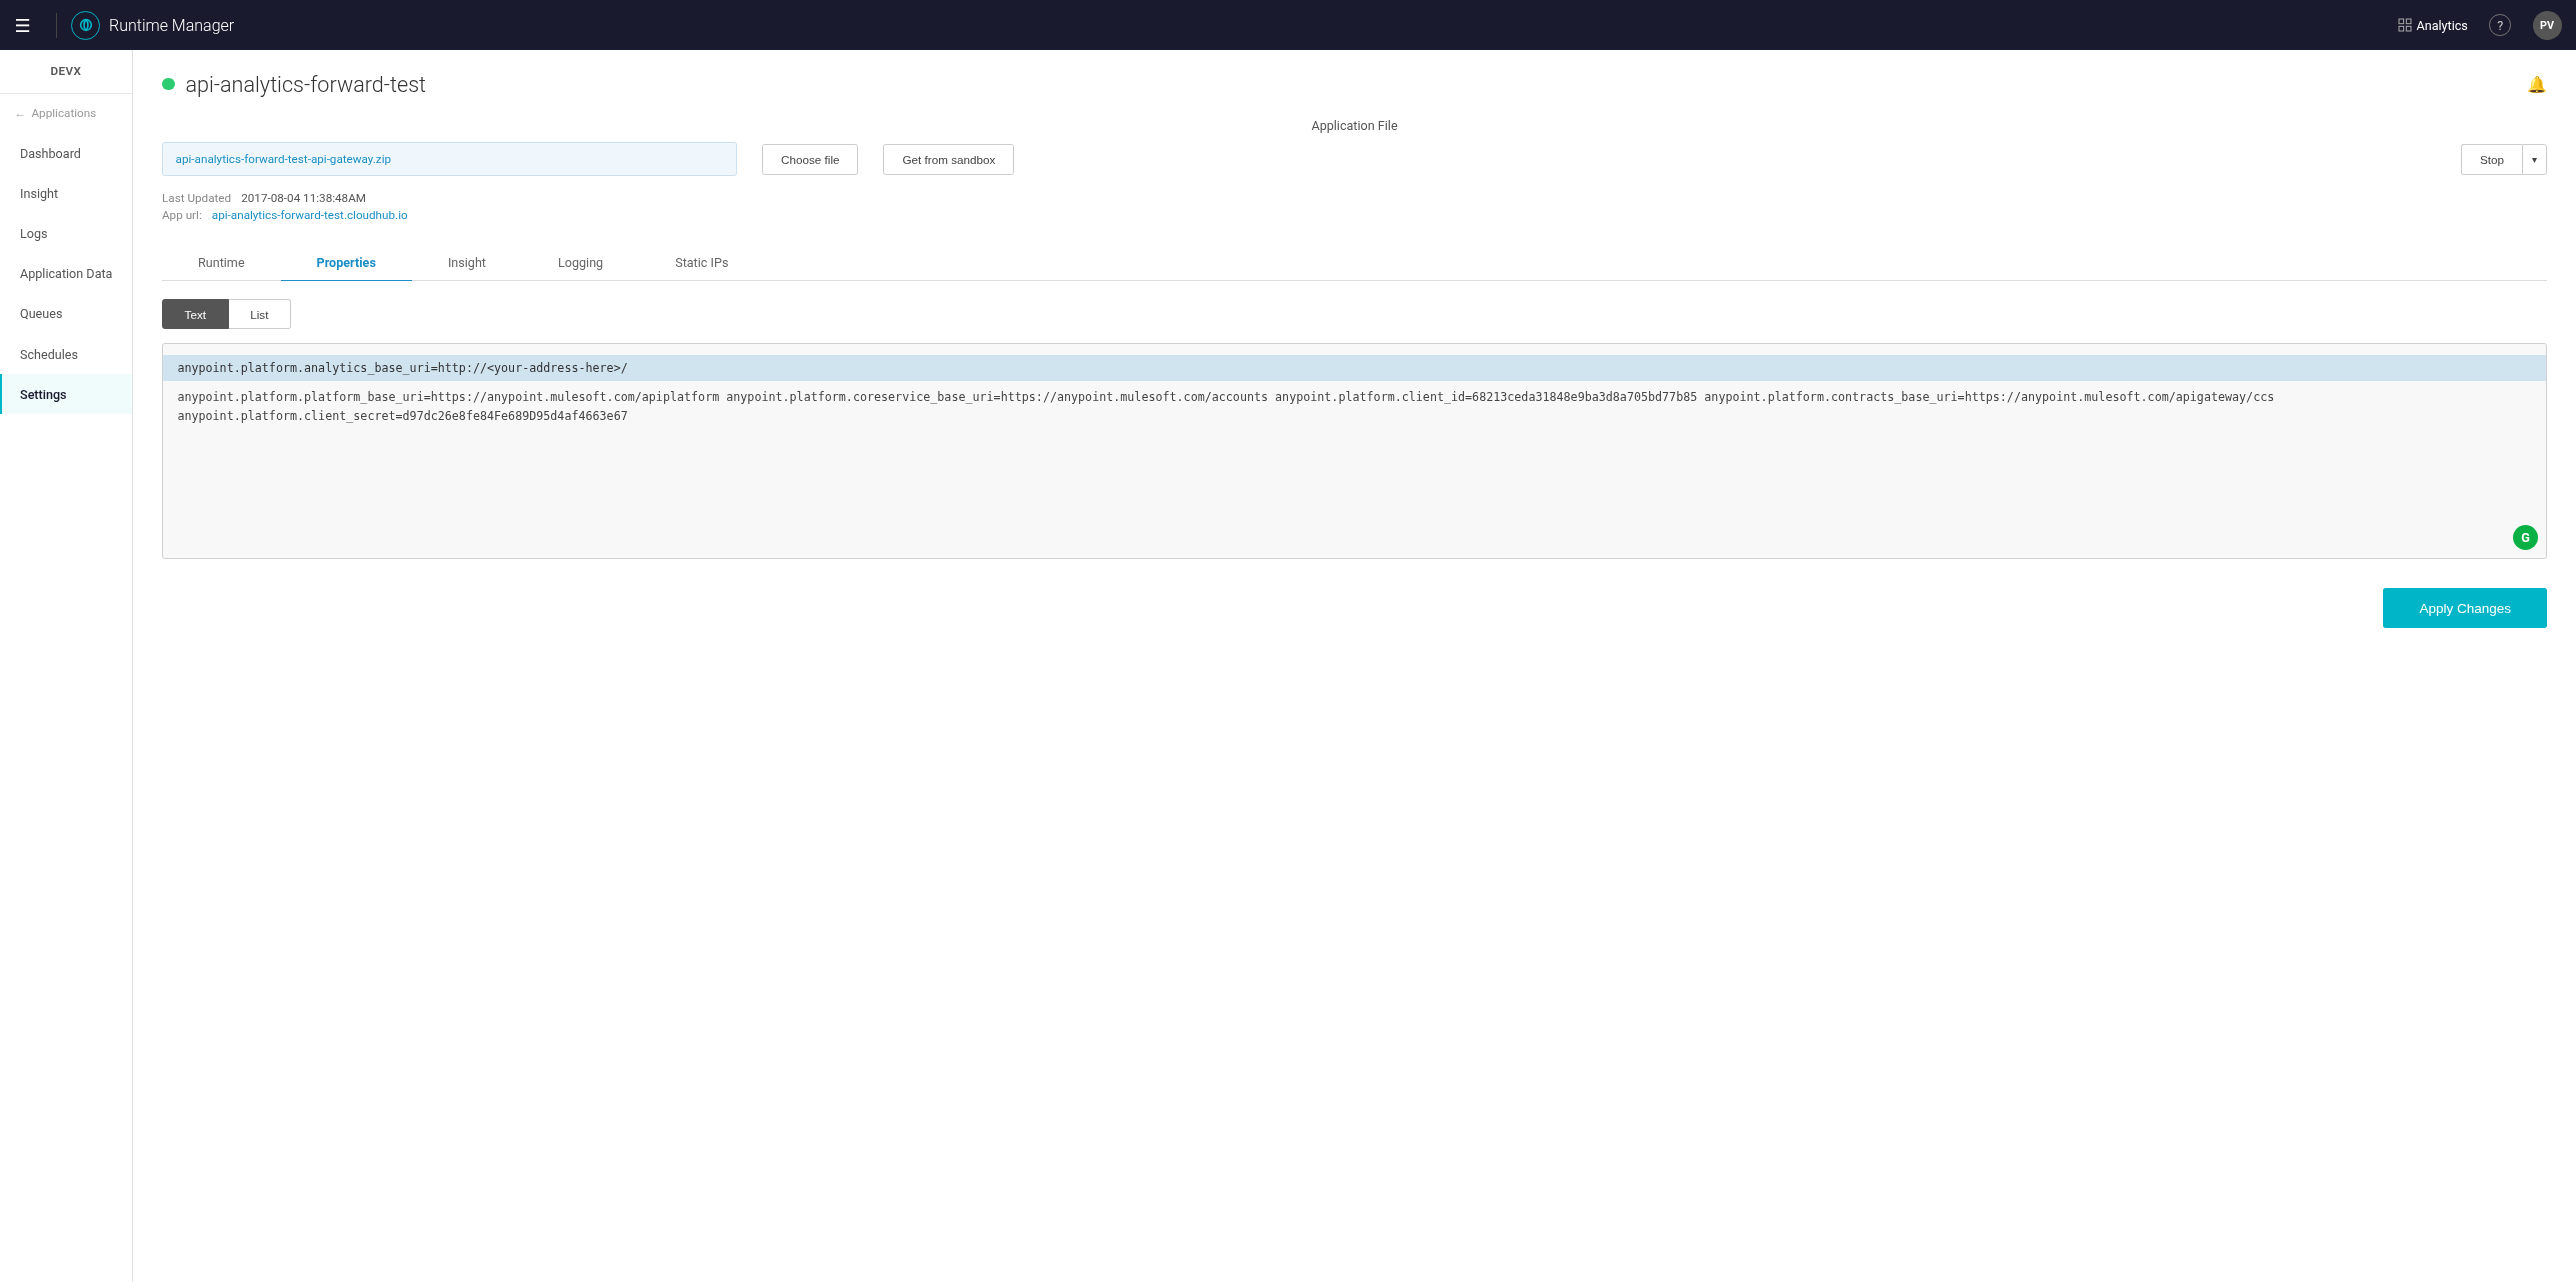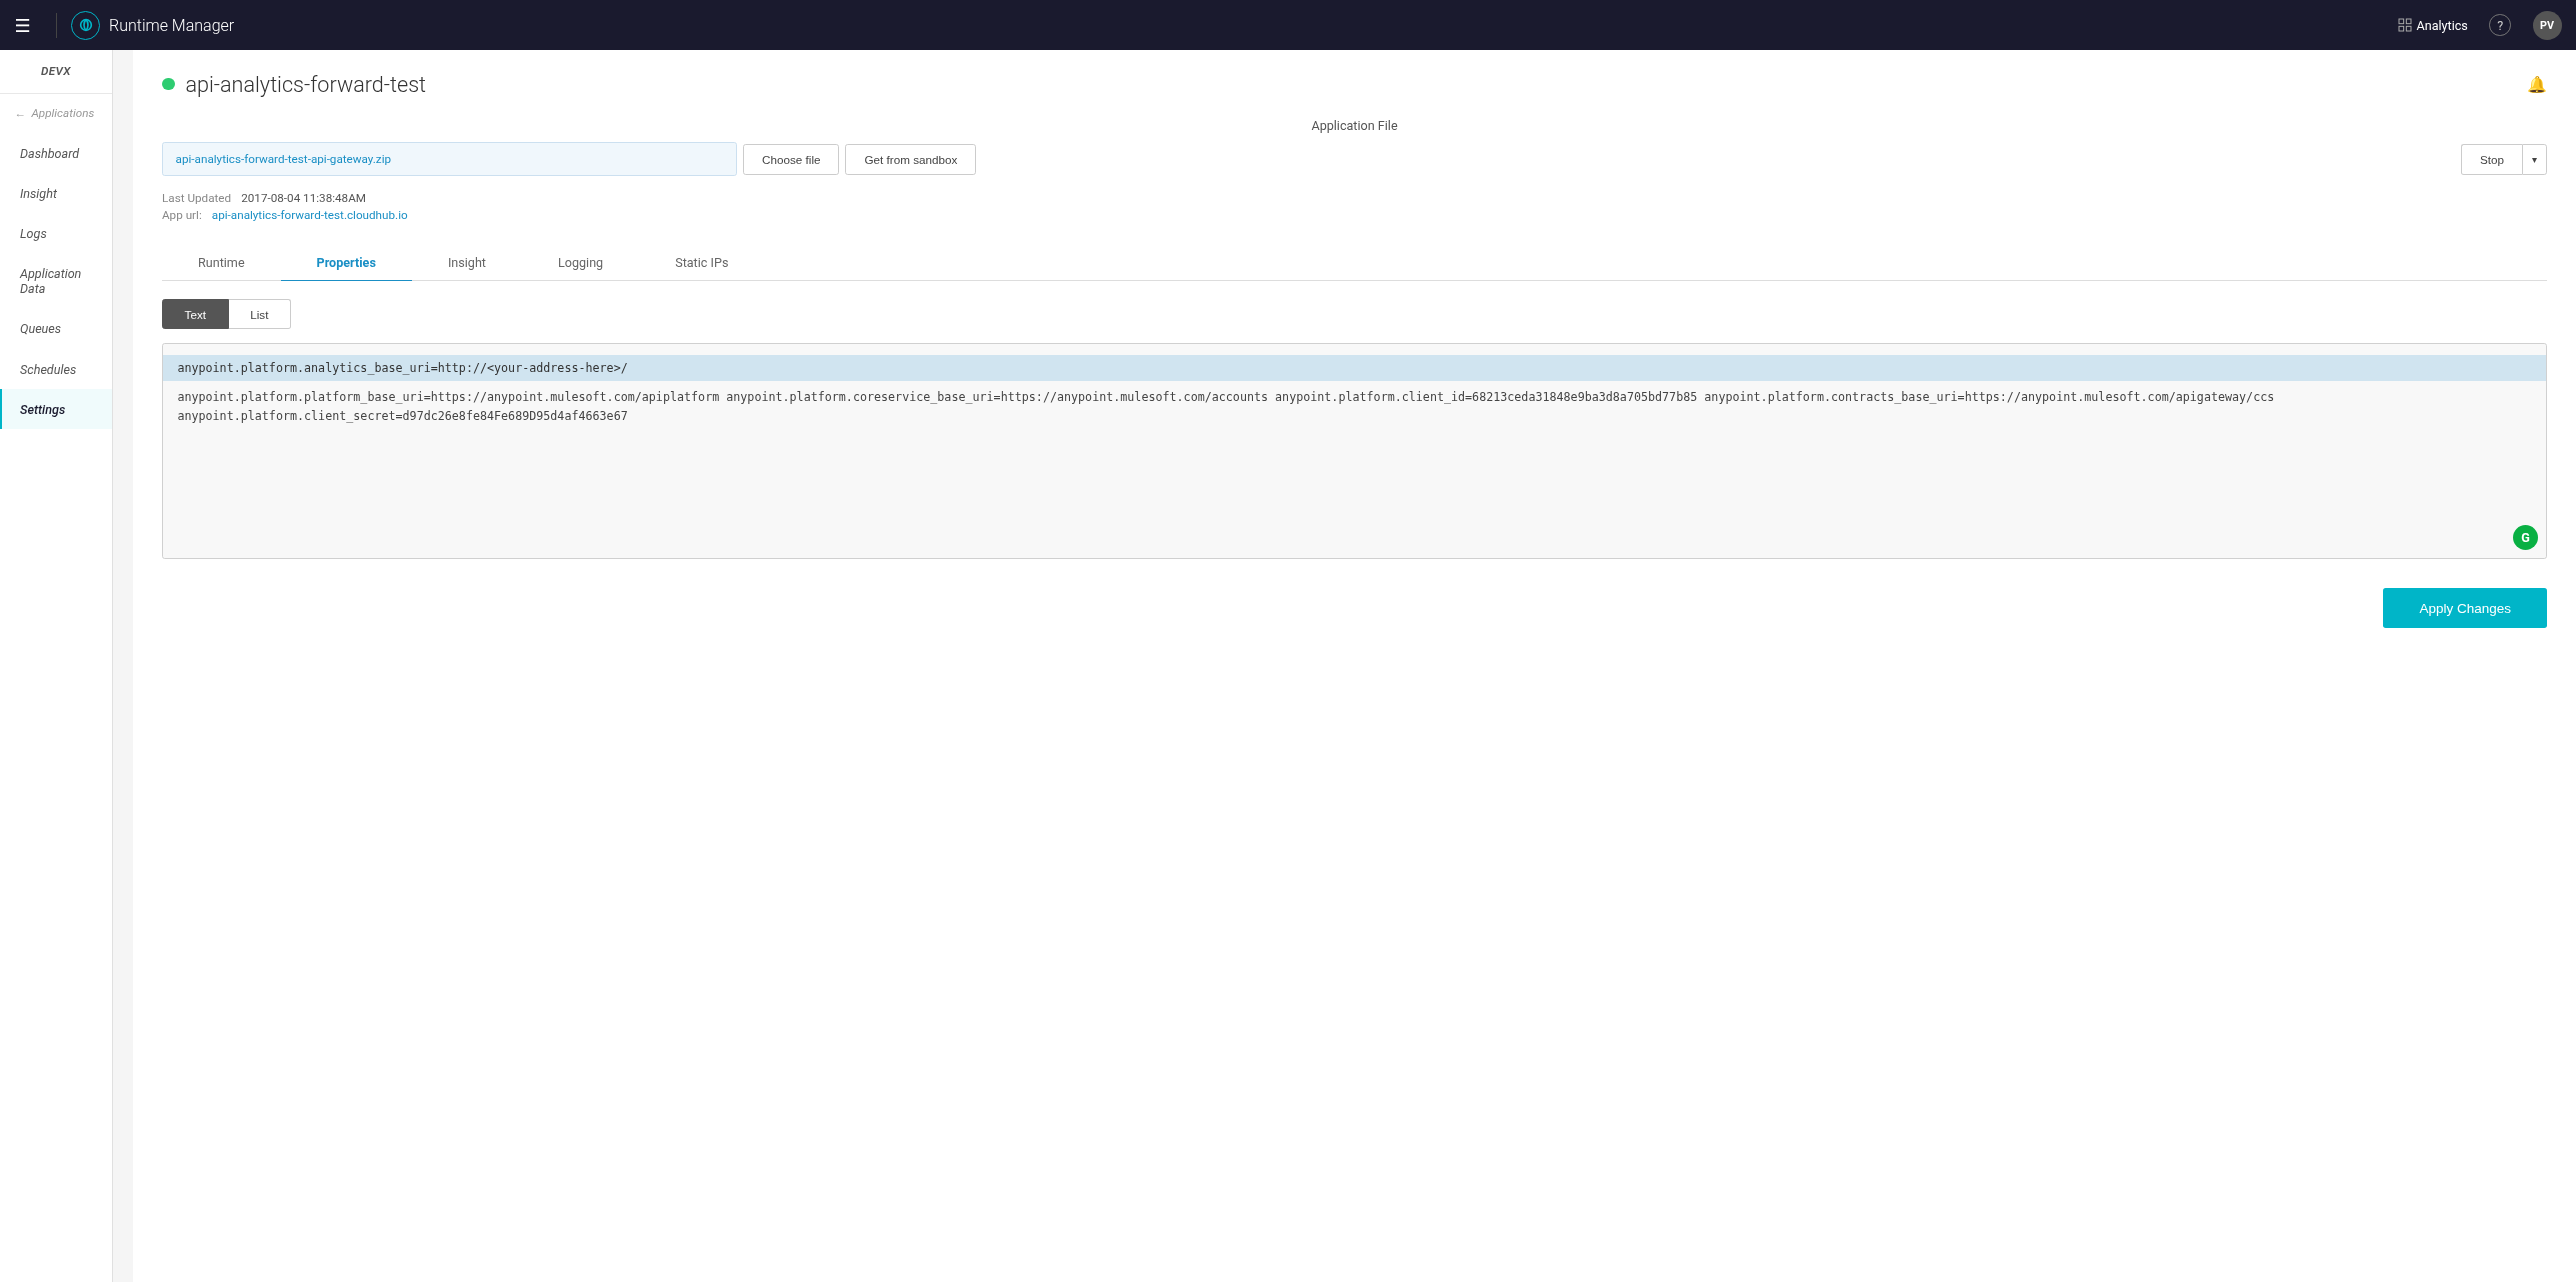--- a/index.html
+++ b/index.html
@@ -19,25 +19,24 @@
     .top-nav .logo-icon svg { width: 16px; height: 16px; }
     .top-nav .app-title { font-size: 16px; font-weight: 300; color: #fff; }
     .top-nav .spacer { flex: 1; }
     .top-nav .nav-right { display: flex; align-items: center; gap: 21.6px; }
     .top-nav .analytics-item { display: flex; align-items: center; gap: 4px; font-size: 12.6px; cursor: pointer; }
     .top-nav .help-icon { width: 21.6px; height: 21.6px; border-radius: 50%; border: 0.9px solid #777; display: flex; align-items: center; justify-content: center; font-size: 12.6px; cursor: pointer; color: #ccc; }
     .top-nav .avatar { width: 29px; height: 29px; border-radius: 50%; background: #555; display: flex; align-items: center; justify-content: center; font-size: 10.8px; font-weight: bold; cursor: pointer; }
 
     
     .sidebar {
-      position: fixed; top: 50px; left: 0; bottom: 0; width: 113px;
+      position: fixed; top: 50px; left: 0; bottom: 0; width: 133px;
       background: #fff; border-right: 0.9px solid #e0e0e0;
       display: flex; flex-direction: column;
       z-index: 50;
-      font-style: italic;
     }
     .sidebar .org-label {
       padding: 14.4px; font-size: 11.7px; font-weight: 600; color: #555;
       border-bottom: 0.9px solid #e8e8e8; text-align: center;
       letter-spacing: 0.4px;
     }
     .sidebar .back-link {
       display: flex; align-items: center; gap: 5.4px;
       padding: 12.6px 14.4px; font-size: 11.7px; color: #999; cursor: pointer;
     }
@@ -60,21 +59,21 @@
     .app-header {
       display: flex; align-items: center; gap: 10.8px;
       margin-bottom: 21.6px;
     }
     .status-dot { width: 12.6px; height: 12.6px; border-radius: 50%; background: #2ecc71; flex-shrink: 0; }
     .app-name { font-size: 21.6px; font-weight: 300; color: #333; }
     .bell-icon { margin-left: auto; font-size: 16px; color: #ccc; cursor: pointer; }
 
     
     .section-label { font-size: 12.6px; color: #555; margin-bottom: 9px; font-weight: 400; text-align: center; }
-    .file-row { display: flex; align-items: center; gap: 6px; margin-bottom: 14.4px; }
+    .file-row { display: flex; align-items: center; gap: 25px; margin-bottom: 14.4px; }
     .file-input-box {
       flex: 1; max-width: 575px;
       border: 0.9px solid #cce0f0; background: #f0f7fc;
       padding: 9px 12.6px; border-radius: 2.7px;
       font-size: 11.7px; color: #1a8fc5;
     }
     .btn-outline {
       border: 0.9px solid #ccc; background: #fff; padding: 8px 18px;
       border-radius: 2.7px; font-size: 11.7px; cursor: pointer; color: #444;
       white-space: nowrap;

